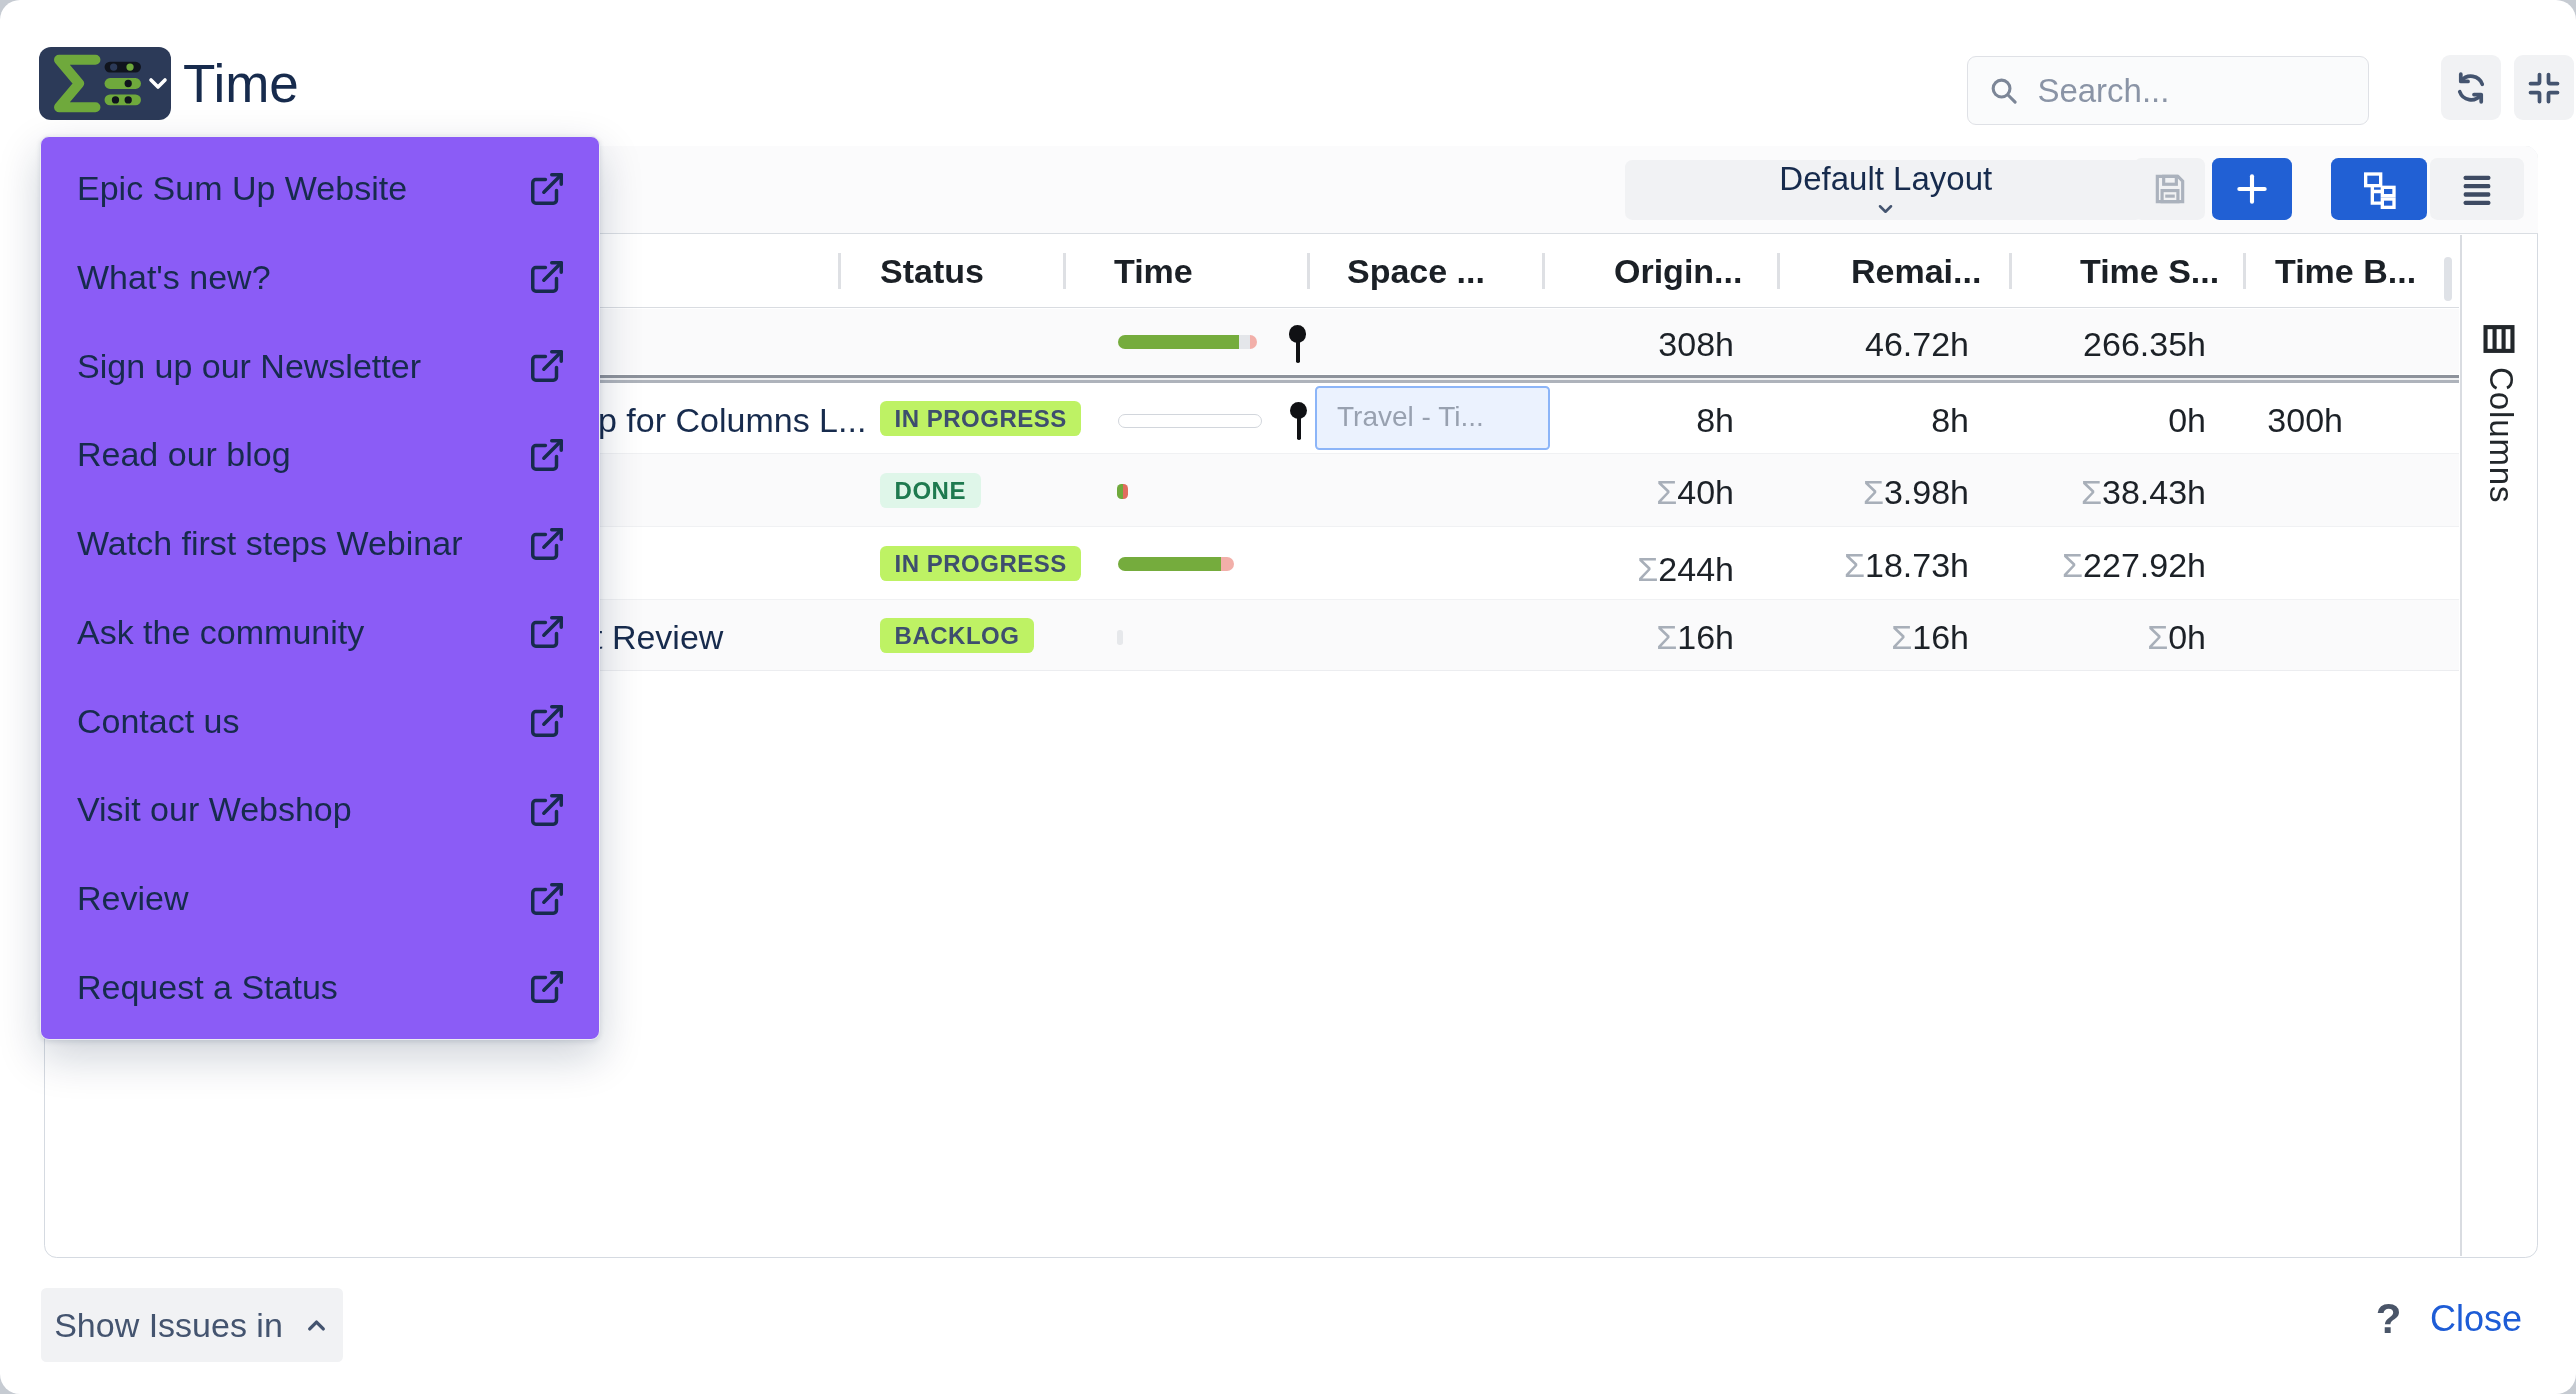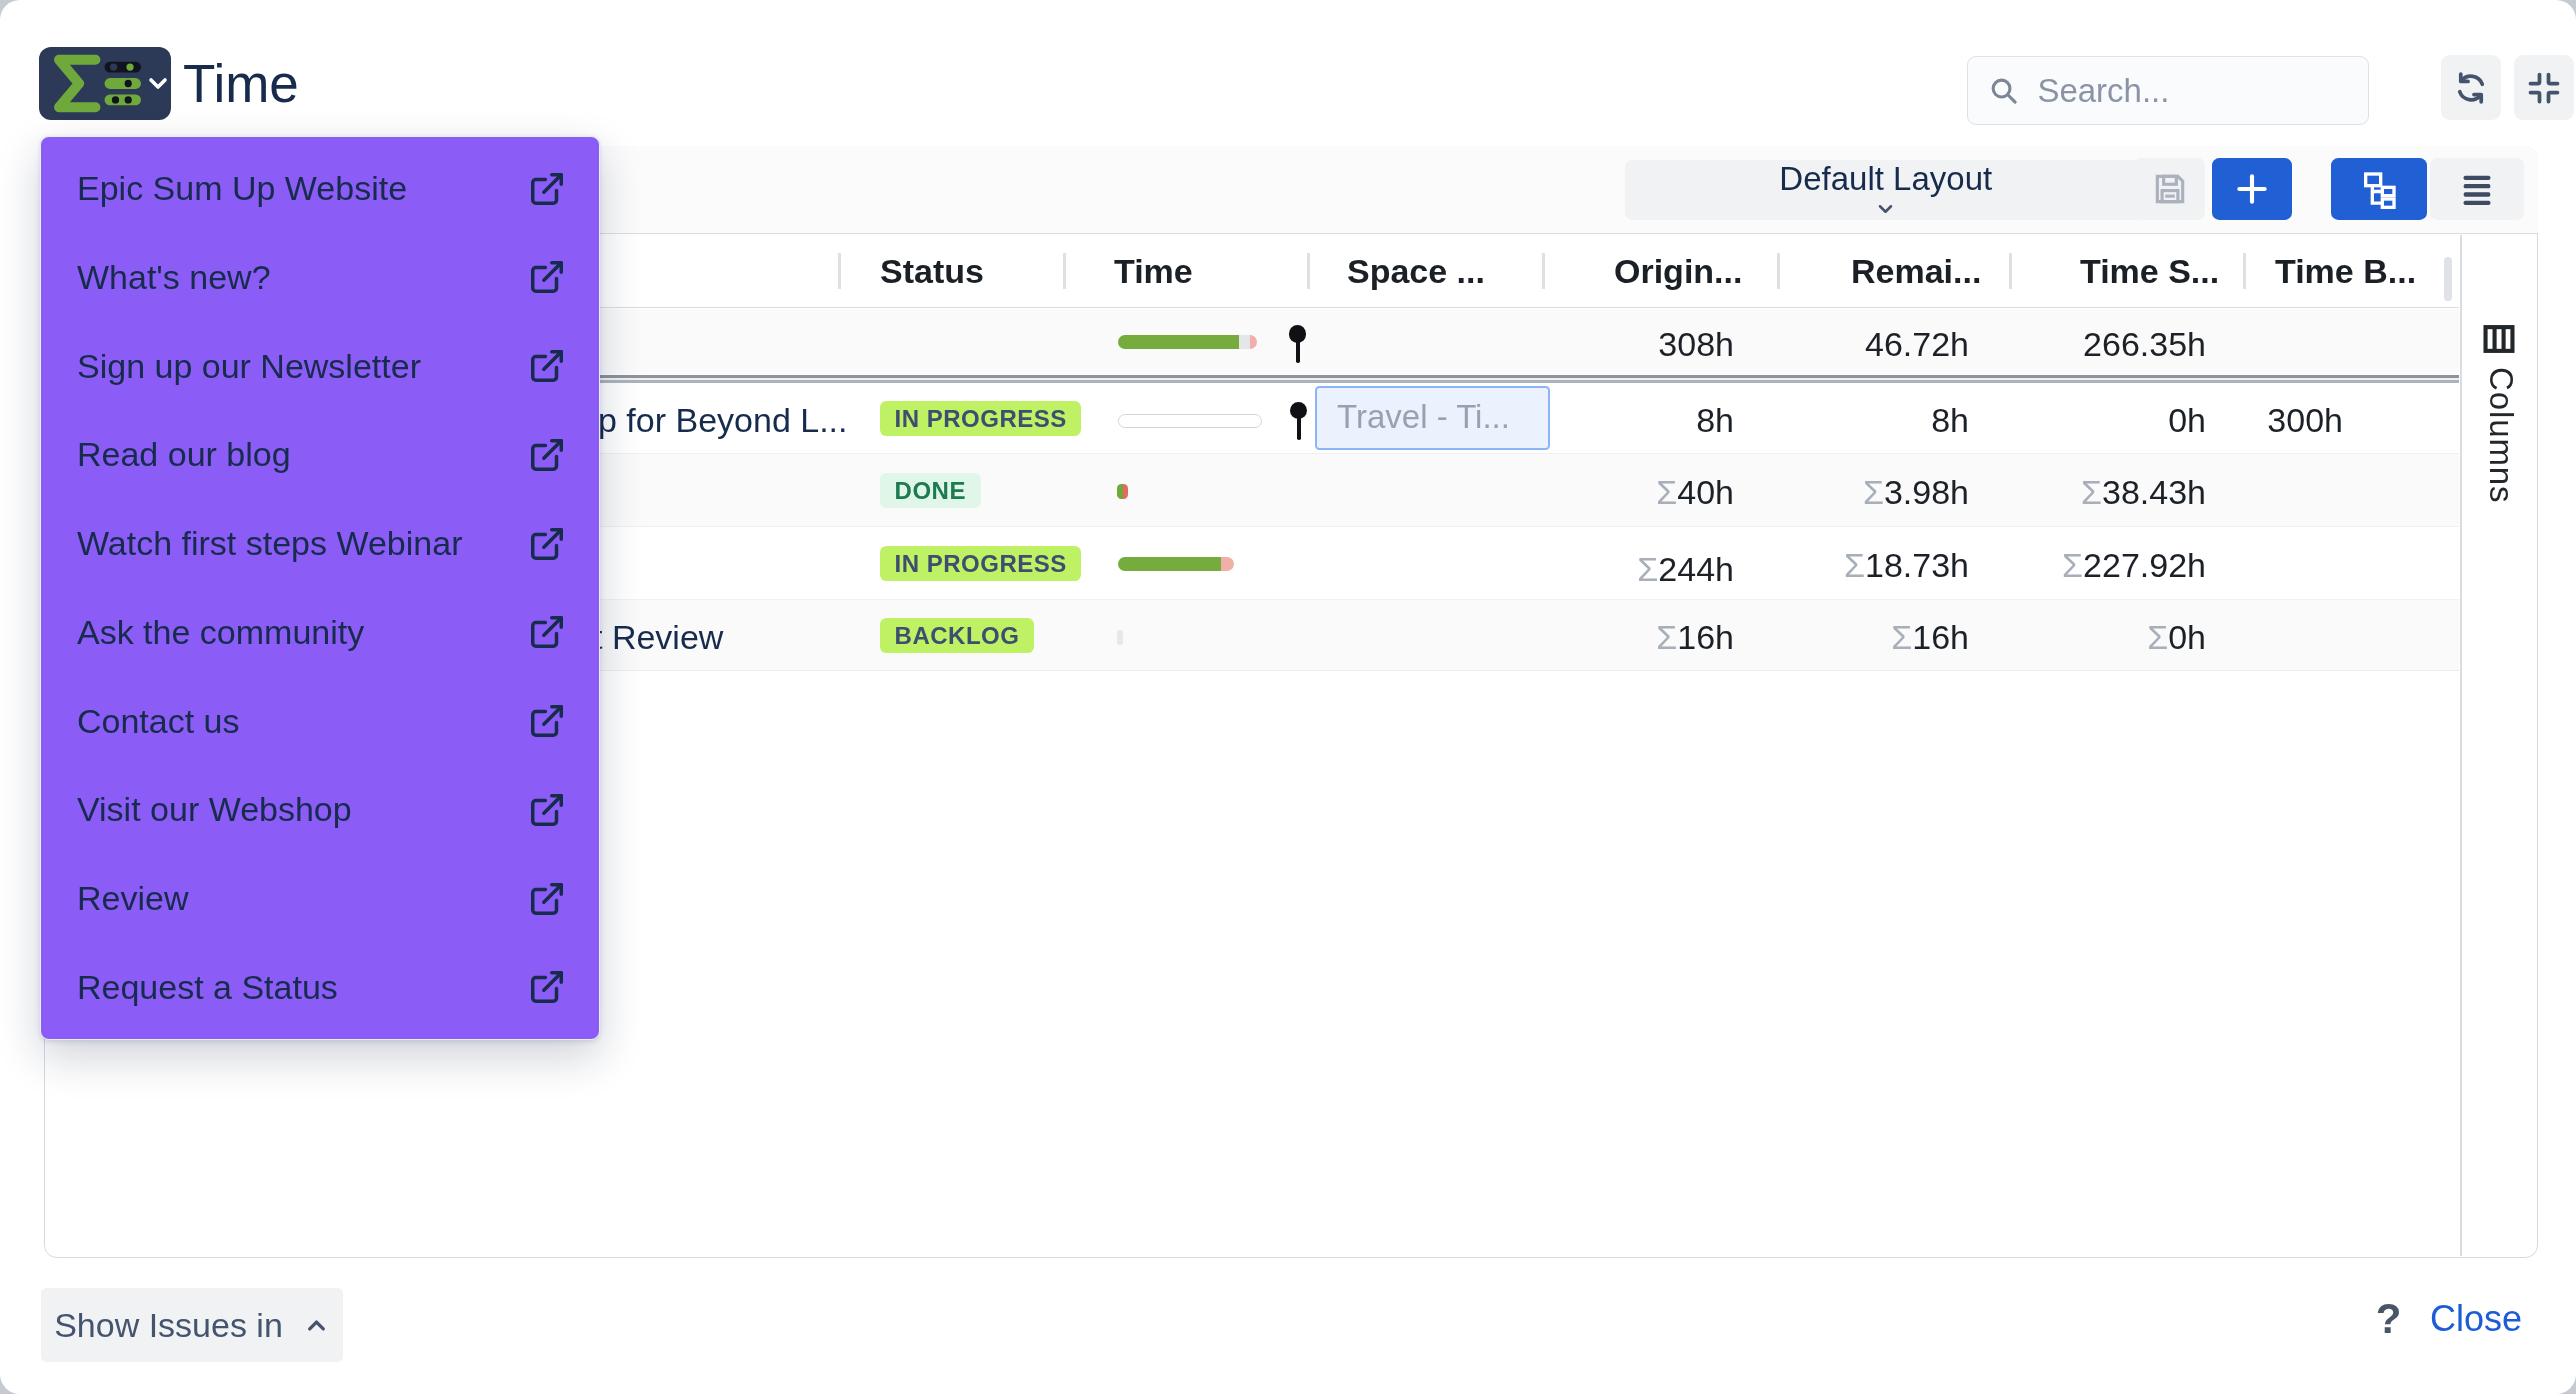--- a/index.html
+++ b/index.html
@@ -45,21 +45,21 @@
   .v-ts{left:1956px;width:205px;}
   .v-tb{left:2138px;width:160px;}
 
   
   .bar{position:absolute;left:1073px;height:13.6px;border-radius:7.3px;overflow:hidden;display:flex;}
   .bar .seg{height:100%;}
   .bar-empty{background:#fff;border:1.8px solid #d2d6dc;box-sizing:border-box;}
   .pin{position:absolute;width:17.3px;height:38px;}
   .pin-head{position:absolute;left:0;top:0;width:17.3px;height:17.3px;border-radius:50%;background:#101114;}
   .pin-stem{position:absolute;left:7.3px;top:13.6px;width:3.6px;height:24px;background:#101114;border-radius:1.8px;}
-  .sel-cell{position:absolute;left:1270px;top:2.7px;width:235px;height:64px;background:#ebf2fe;border:2.7px solid #8cb5f8;border-radius:4.5px;box-sizing:border-box;line-height:58px;padding-left:20px;font-size:33px;color:#98a1b0;cursor:text;white-space:nowrap;overflow:hidden;}
+  .sel-cell{position:absolute;left:1270px;top:2.7px;width:235px;height:64px;background:#ebf2fe;border:2.7px solid #8cb5f8;border-radius:4.5px;box-sizing:border-box;line-height:58px;padding-left:20px;font-size:28px;color:#98a1b0;cursor:text;white-space:nowrap;overflow:hidden;}
   .sep-thick{left:45px;top:375px;width:2414px;height:8.2px;background:linear-gradient(#8d929b 0 2.7px,#eff0f2 2.7px 5.5px,#aeb3bb 5.5px 8.2px);}
 
   
   .v-div{left:2460px;top:235px;width:1.8px;height:1021px;background:#d9dce1;}
   .col-strip-icon{left:2480px;top:320px;color:#22272b;}
   .col-strip-label{left:2482px;top:367px;writing-mode:vertical-rl;font-size:33px;color:#22272b;letter-spacing:0.9px;}
   .scroll-nub{left:2444px;top:257px;width:8.2px;height:44px;background:#dfe2e7;border-radius:4.5px;}
 
   
   .menu{left:40px;top:136px;width:560px;height:904px;background:#8b5cf6;border:0.9px solid #eceef1;border-radius:9px;box-shadow:0 16.4px 44px rgba(9,30,66,.20),0 1.8px 5.5px rgba(9,30,66,.12);display:flex;flex-direction:column;padding:7.3px 0;box-sizing:border-box;z-index:40;}
@@ -197,21 +197,21 @@
           <div class="pin-head"></div>
           <div class="pin-stem"></div>
         </div>
       <div class="val v-orig" style="top:15.5px;"><span class="sig"></span><span>308h</span></div>
       <div class="val v-rem" style="top:15.5px;"><span class="sig"></span><span>46.72h</span></div>
       <div class="val v-ts" style="top:15.5px;"><span class="sig"></span><span>266.35h</span></div>
     </div>
     <div class="abs sep-thick"></div>
 
     <div class="abs row" style="top:383px;height:70px;">
-      <div class="cell-sum" style="left:553px;top:18px;">p for Beyond L...</div>
+      <div class="cell-sum" style="left:553px;top:18px;">p for Columns L...</div>
       <div class="lozenge lz-grey" style="top:18px;">IN PROGRESS</div>
       <div class="bar bar-empty" style="top:31px;width:144px;"></div>
       <div class="pin" style="left:1245px;top:19px;">
           <div class="pin-head"></div>
           <div class="pin-stem"></div>
         </div>
       <div class="sel-cell">Travel - Ti...</div>
       <div class="val v-orig" style="top:18px;"><span class="sig"></span><span>8h</span></div>
       <div class="val v-rem" style="top:18px;"><span class="sig"></span><span>8h</span></div>
       <div class="val v-ts" style="top:18px;"><span class="sig"></span><span>0h</span></div>

